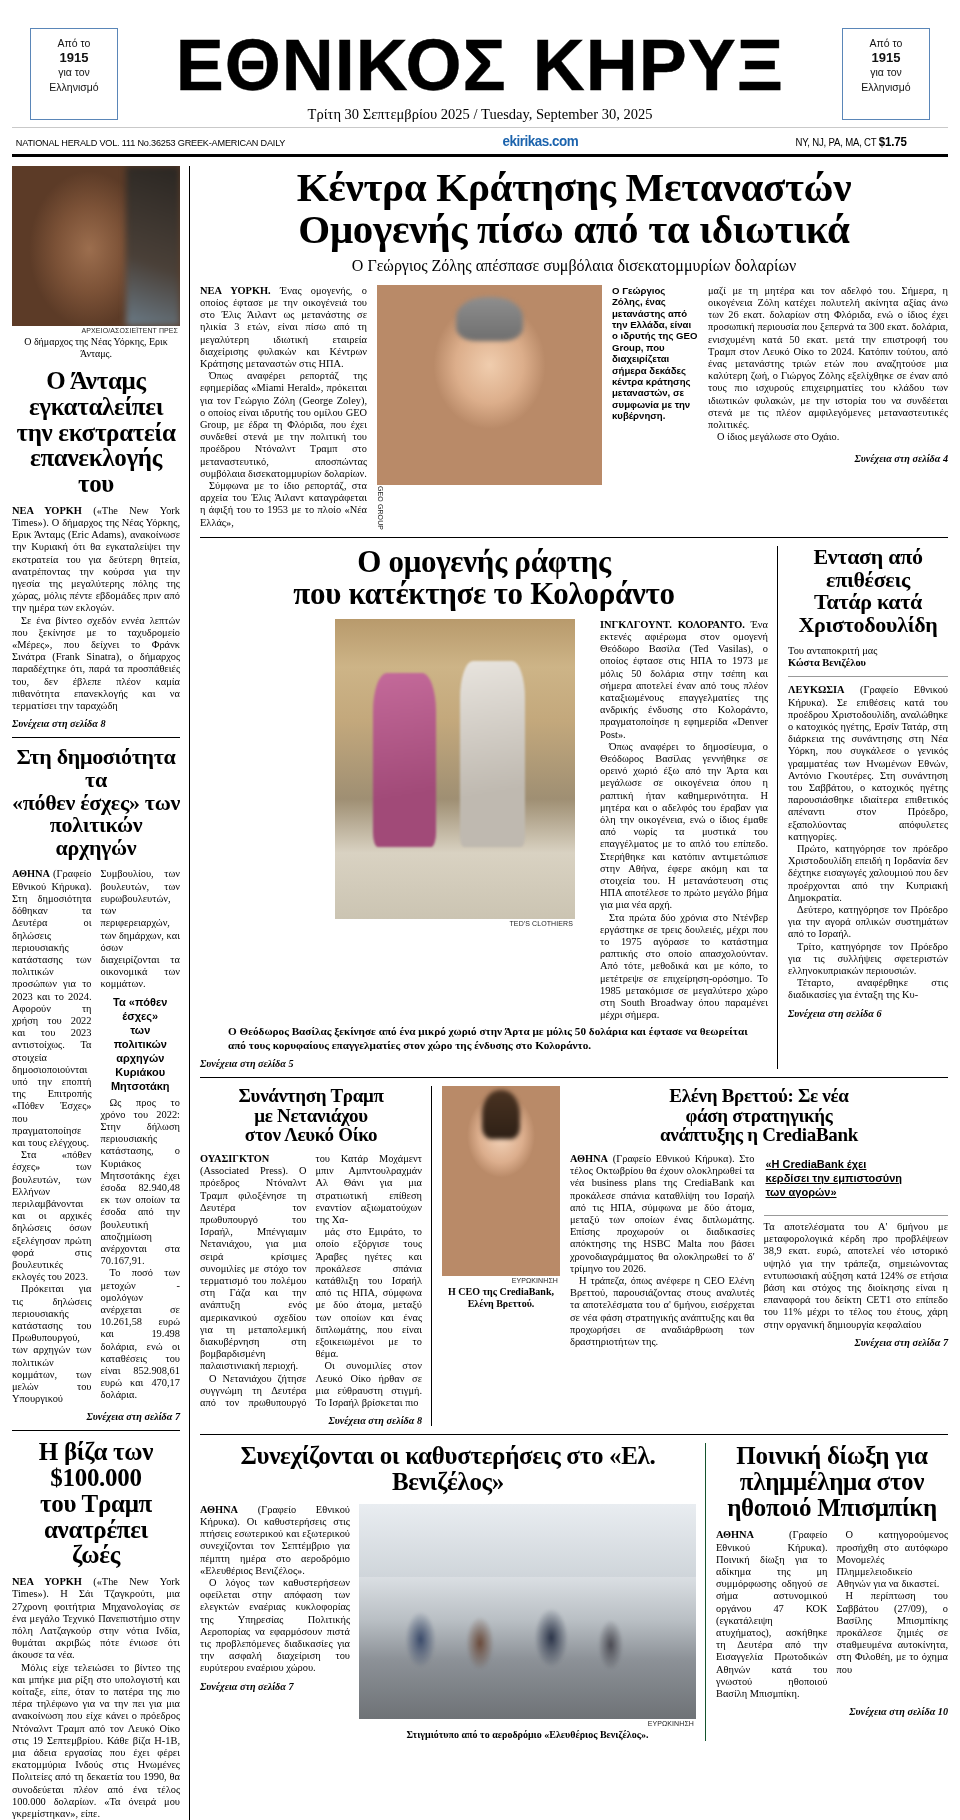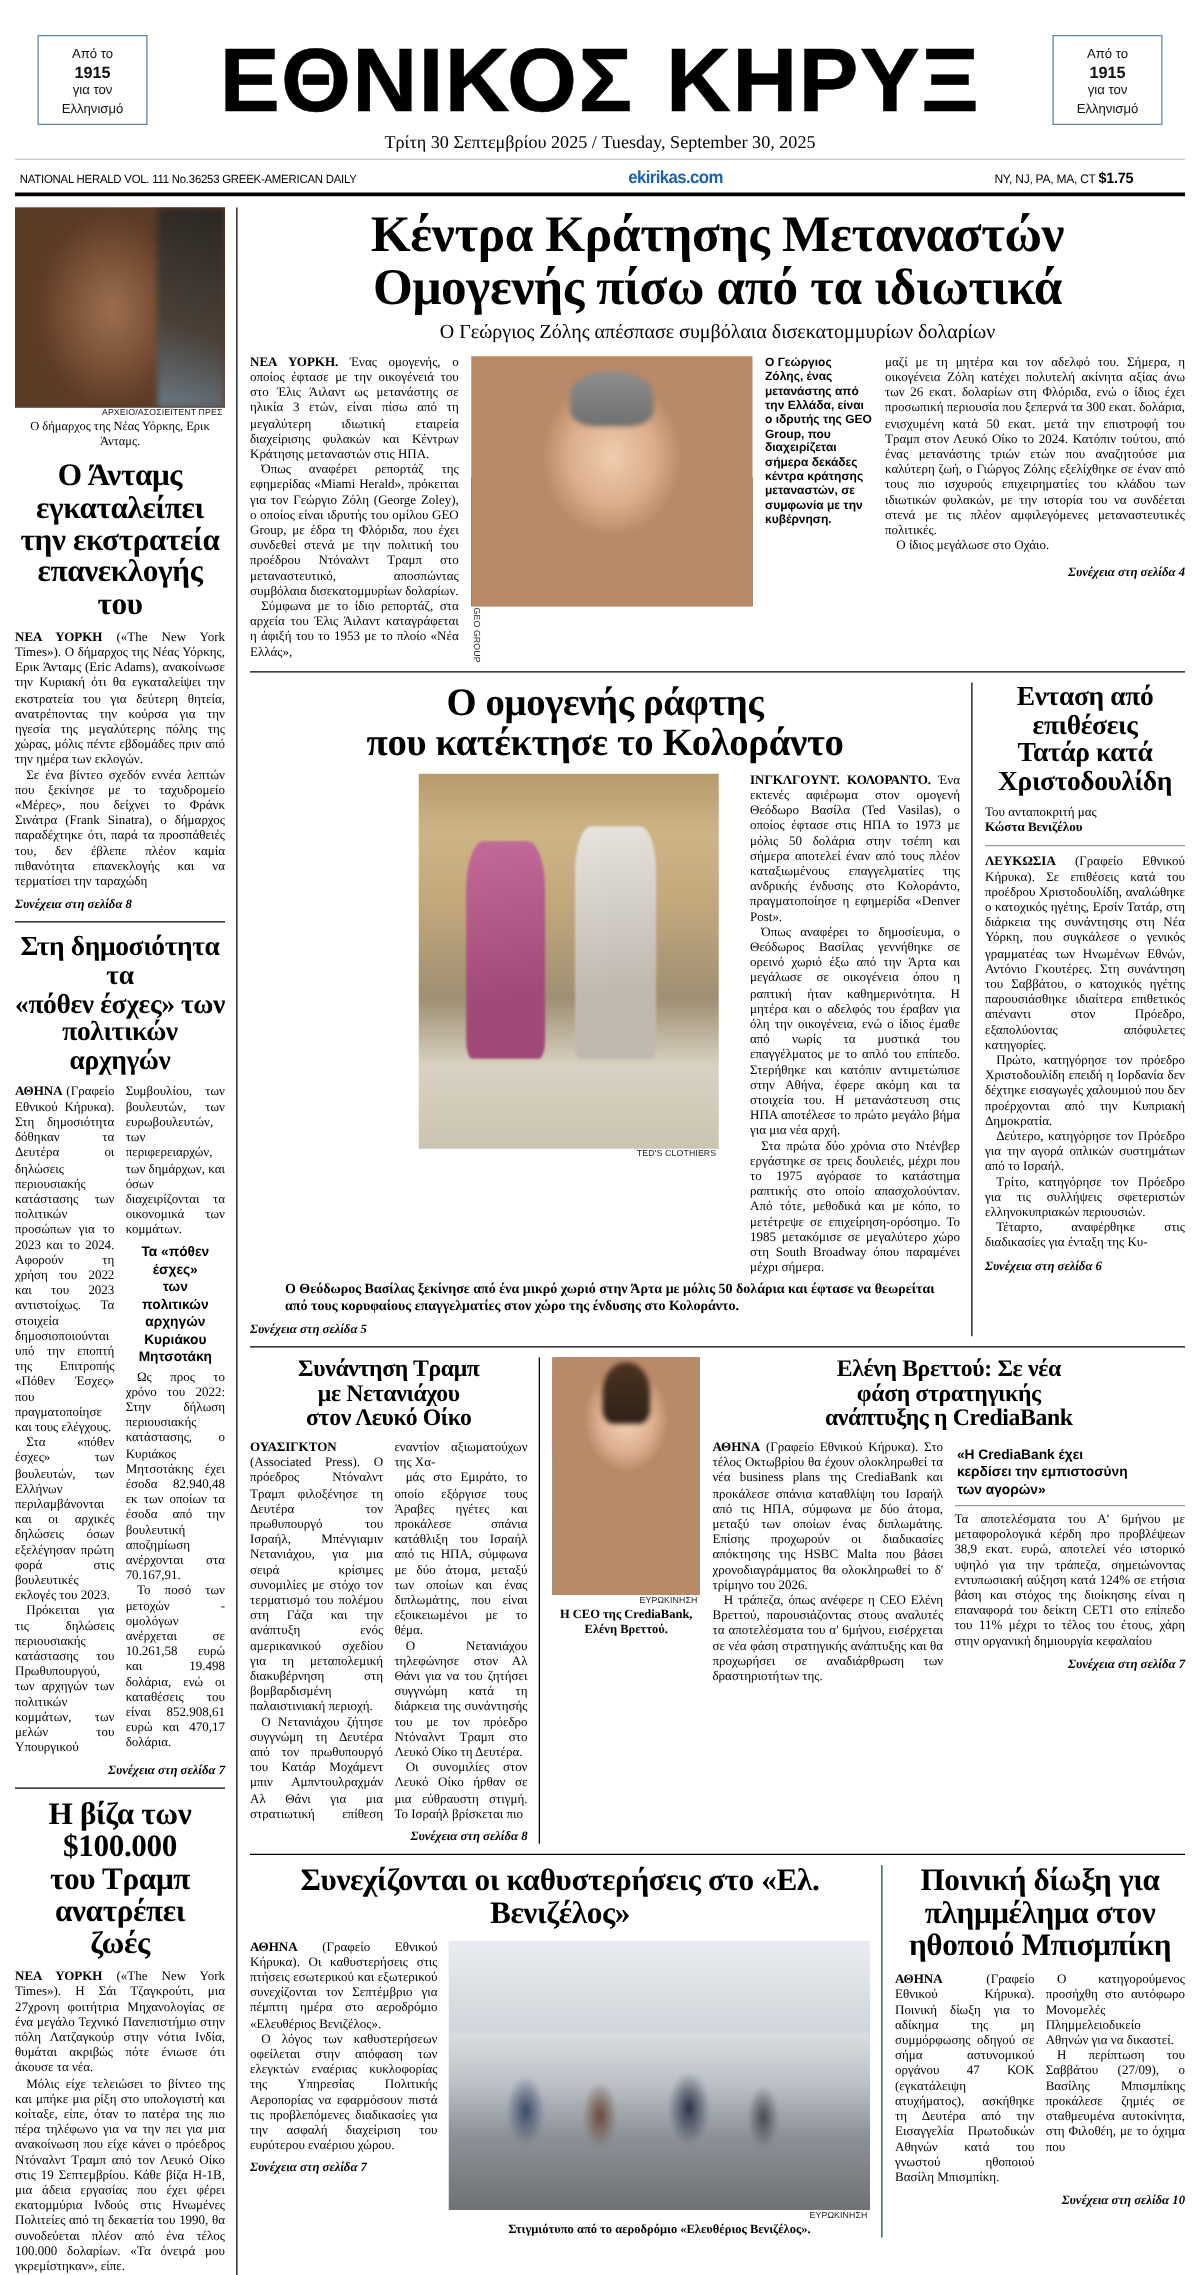--- a/index.html
+++ b/index.html
@@ -14,21 +14,21 @@
     color: #000;
     position: relative;
     overflow: hidden;
   }
   .page { width: 960px; height: 1820px; padding: 0 12px; position: relative; }
 
   
   .masthead { position: relative; padding-top: 26px; height: 118px; }
   .since-box {
     position: absolute; top: 28px;
-    width: 88px; height: 72px;
+    width: 88px; height: 92px;
     border: 1.5px solid #5a86b8;
     text-align: center;
     font-family: "Liberation Sans", sans-serif;
     font-size: 10.5px; line-height: 14.5px; color: #111;
     padding-top: 7px;
   }
   .since-box.left { left: 18px; }
   .since-box.right { right: 18px; }
   .since-box .yr { font-weight: bold; font-size: 13px; }
 
@@ -381,21 +381,20 @@
         <div style="flex:0 0 232px; padding-right:9px; border-right:1px solid #000;">
           <div class="hl hl-sm">
             <div>Συνάντηση Τραμπ</div>
             <div>με Νετανιάχου</div>
             <div>στον Λευκό Οίκο</div>
           </div>
           <div class="body-txt cols2" style="margin-top:8px;">
             <p class="first"><b>ΟΥΑΣΙΓΚΤΟΝ</b><span> (Associated Press). Ο πρόεδρος Ντόναλντ Τραμπ φιλοξένησε τη Δευτέρα τον πρωθυπουργό του Ισραήλ, Μπένγιαμιν Νετανιάχου, για μια σειρά κρίσιμες συνομιλίες με στόχο τον τερματισμό του πολέμου στη Γάζα και την ανάπτυξη ενός αμερικανικού σχεδίου για τη μεταπολεμική διακυβέρνηση στη βομβαρδισμένη παλαιστινιακή περιοχή.</span></p>
             <p>Ο Νετανιάχου ζήτησε συγγνώμη τη Δευτέρα από τον πρωθυπουργό του Κατάρ Μοχάμεντ μπιν Αμπντουλραχμάν Αλ Θάνι για μια στρατιωτική επίθεση εναντίον αξιωματούχων της Χα-</p>
             <p>μάς στο Εμιράτο, το οποίο εξόργισε τους Άραβες ηγέτες και προκάλεσε σπάνια κατάθλιξη του Ισραήλ από τις ΗΠΑ, σύμφωνα με δύο άτομα, μεταξύ των οποίων και ένας διπλωμάτης, που είναι εξοικειωμένοι με το θέμα.</p>
-            <p>Ο Νετανιάχου τηλεφώνησε στον Αλ Θάνι για να του ζητήσει συγγνώμη κατά τη διάρκεια της συνάντησής του με τον πρόεδρο Ντόναλντ Τραμπ στο Λευκό Οίκο τη Δευτέρα.</p>
             <p>Οι συνομιλίες στον Λευκό Οίκο ήρθαν σε μια εύθραυστη στιγμή. Το Ισραήλ βρίσκεται πιο</p>
           </div>
           <div class="jump" style="text-align:right;">Συνέχεια στη σελίδα 8</div>
         </div>
 
         <div style="flex:1 1 auto;">
           <div style="display:flex; gap:10px;">
             <div style="flex:0 0 118px;">
               <div class="photo ph-brettou"></div>
               <div class="credit">ΕΥΡΩΚΙΝΗΣΗ</div>
@@ -411,21 +410,21 @@
                 <div>ανάπτυξης η CrediaBank</div>
               </div>
               <div style="display:flex; gap:9px; margin-top:8px;">
                 <div style="flex:1 1 50%;">
                   <div class="body-txt">
                     <p class="first"><b>ΑΘΗΝΑ</b><span> (Γραφείο Εθνικού Κήρυκα). Στο τέλος Οκτωβρίου θα έχουν ολοκληρωθεί τα νέα business plans της CrediaBank και προκάλεσε σπάνια καταθλίψη του Ισραήλ από τις ΗΠΑ, σύμφωνα με δύο άτομα, μεταξύ των οποίων ένας διπλωμάτης. Επίσης προχωρούν οι διαδικασίες απόκτησης της HSBC Malta που βάσει χρονοδιαγράμματος θα ολοκληρωθεί το δ' τρίμηνο του 2026.</span></p>
                     <p>Η τράπεζα, όπως ανέφερε η CEO Ελένη Βρεττού, παρουσιάζοντας στους αναλυτές τα αποτελέσματα του α' 6μήνου, εισέρχεται σε νέα φάση στρατηγικής ανάπτυξης και θα προχωρήσει σε αναδιάρθρωση των δραστηριοτήτων της.</p>
                   </div>
                 </div>
                 <div style="flex:1 1 50%;">
-                  <div class="pull" style="text-align:left; border-bottom:1px solid #999; padding-bottom:5px;">
+                  <div class="pull" style="text-align:left; border-bottom:1px solid #999; padding-bottom:16px;text-decoration:underline;">
                     <div>«Η CrediaBank έχει</div>
                     <div>κερδίσει την εμπιστοσύνη</div>
                     <div>των αγορών»</div>
                   </div>
                   <div class="body-txt" style="margin-top:5px;">
                     <p class="first">Τα αποτελέσματα του Α' 6μήνου με μεταφορολογικά κέρδη προ προβλέψεων 38,9 εκατ. ευρώ, αποτελεί νέο ιστορικό υψηλό για την τράπεζα, σημειώνοντας εντυπωσιακή αύξηση κατά 124% σε ετήσια βάση και στόχος της διοίκησης είναι η επαναφορά του δείκτη CET1 στο επίπεδο του 11% μέχρι το τέλος του έτους, χάρη στην οργανική δημιουργία κεφαλαίου</p>
                   </div>
                   <div class="jump" style="text-align:right;">Συνέχεια στη σελίδα 7</div>
                 </div>
               </div>

